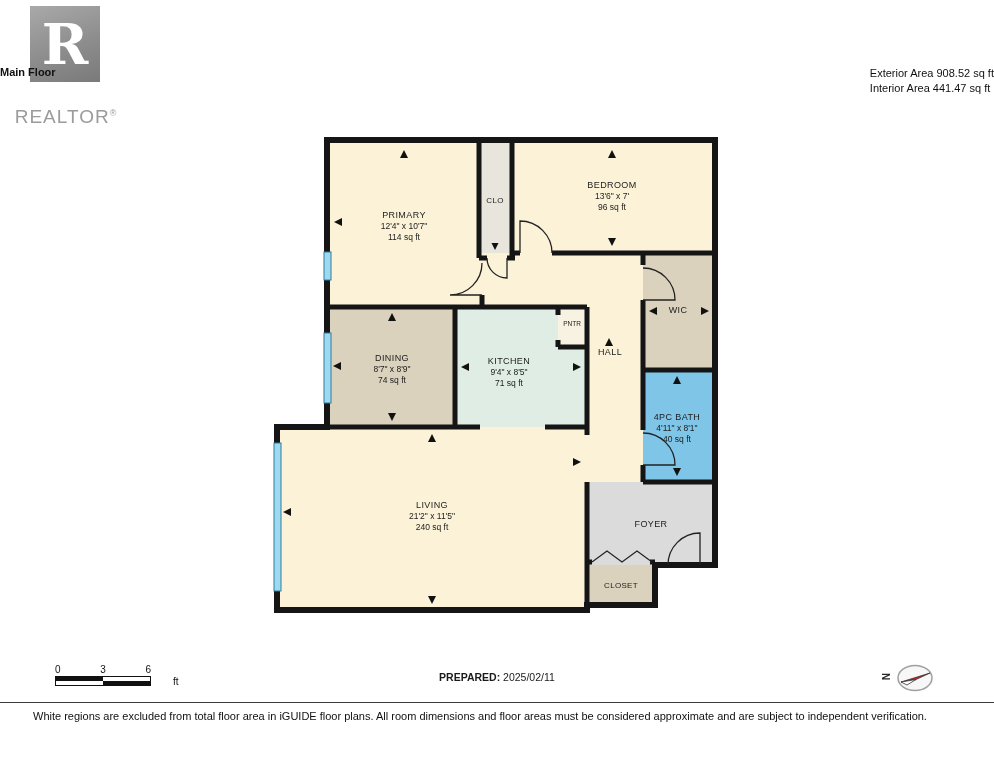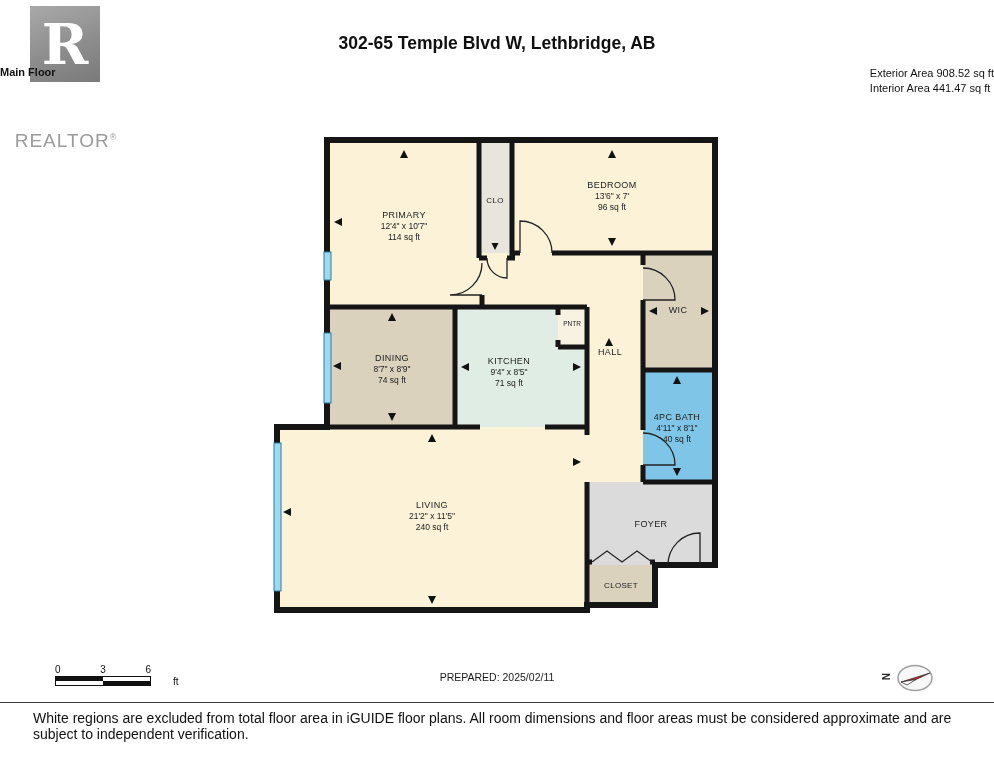--- a/index.html
+++ b/index.html
@@ -9,21 +9,21 @@
   }
   
   .logo-box{
     position:absolute;left:30px;top:6px;width:70px;height:76px;
     background:linear-gradient(160deg,#a9a9a9 0%,#8d8d8d 55%,#7a7a7a 100%);
     display:flex;align-items:center;justify-content:center;
     color:#fff;font-family:"DejaVu Serif",serif;font-weight:bold;font-size:56px;
   }
   .logo-text{
     position:absolute;left:2px;top:106px;width:128px;text-align:center;
-    color:#9b9b9b;font-size:19px;letter-spacing:1px;font-weight:500;margin-top:24px;
+    color:#9b9b9b;font-size:19px;letter-spacing:1px;font-weight:500;
   }
   .logo-text .reg{font-size:9px;vertical-align:super;}
   .plan-title{
     position:absolute;left:0;top:33px;width:100%;text-align:center;
     font-size:17.5px;font-weight:bold;color:#101010;
   }
   .area-block{
     position:absolute;left:0;top:66px;width:100%;
     display:flex;justify-content:space-between;align-items:flex-start;gap:6px;
     font-size:11px;color:#111;
@@ -43,46 +43,45 @@
   .scalebar .bar{
     width:94px;height:8px;border:1px solid #111;box-sizing:content-box;
     display:grid;grid-template-columns:1fr 1fr;grid-template-rows:1fr 1fr;
   }
   .scalebar .c-b{background:#111;} .scalebar .c-w{background:#fff;}
   .scalebar .unit{position:absolute;left:118px;top:12px;}
   .prepared{
     position:absolute;left:0;top:671px;width:100%;text-align:center;
     font-size:10.5px;color:#1a1a1a;
   }
-  .prepared .plabel{font-weight:normal;}
+  .prepared .plabel{font-weight:bold;}
   .compass{position:absolute;left:878px;top:660px;width:64px;height:36px;}
   .compass .n{
     position:absolute;left:4px;top:11px;font-size:10px;font-weight:bold;color:#222;
     transform:rotate(90deg);display:inline-block;
   }
   .compass svg{position:absolute;left:16px;top:2px;}
   .divider{position:absolute;left:0;top:702px;width:994px;border-top:1.5px solid #3a3a3a;}
   .footnote{
     position:absolute;left:33px;top:710px;right:26px;
-    font-size:14px;color:#111;
+    font-size:11px;color:#111;
   }
 </style>
 </head>
 <body>
 
 <div class="page">
 
   <div class="logo-box">
     <span>R</span>
   </div>
   <div class="logo-text">
     <span>REALTOR</span><span class="reg">®</span>
   </div>
 
-  <div class="plan-title">302-65 Temple Blvd W, Lethbridge, AB</div>
   <div class="area-block">
     <span class="floor-label">Main Floor</span>
     <span class="area-lines">
       <div>Exterior Area 908.52 sq ft</div>
       <div>Interior Area 441.47 sq ft</div>
     </span>
   </div>
 
   <svg class="plan-svg" width="994" height="768" viewBox="0 0 994 768">
 

